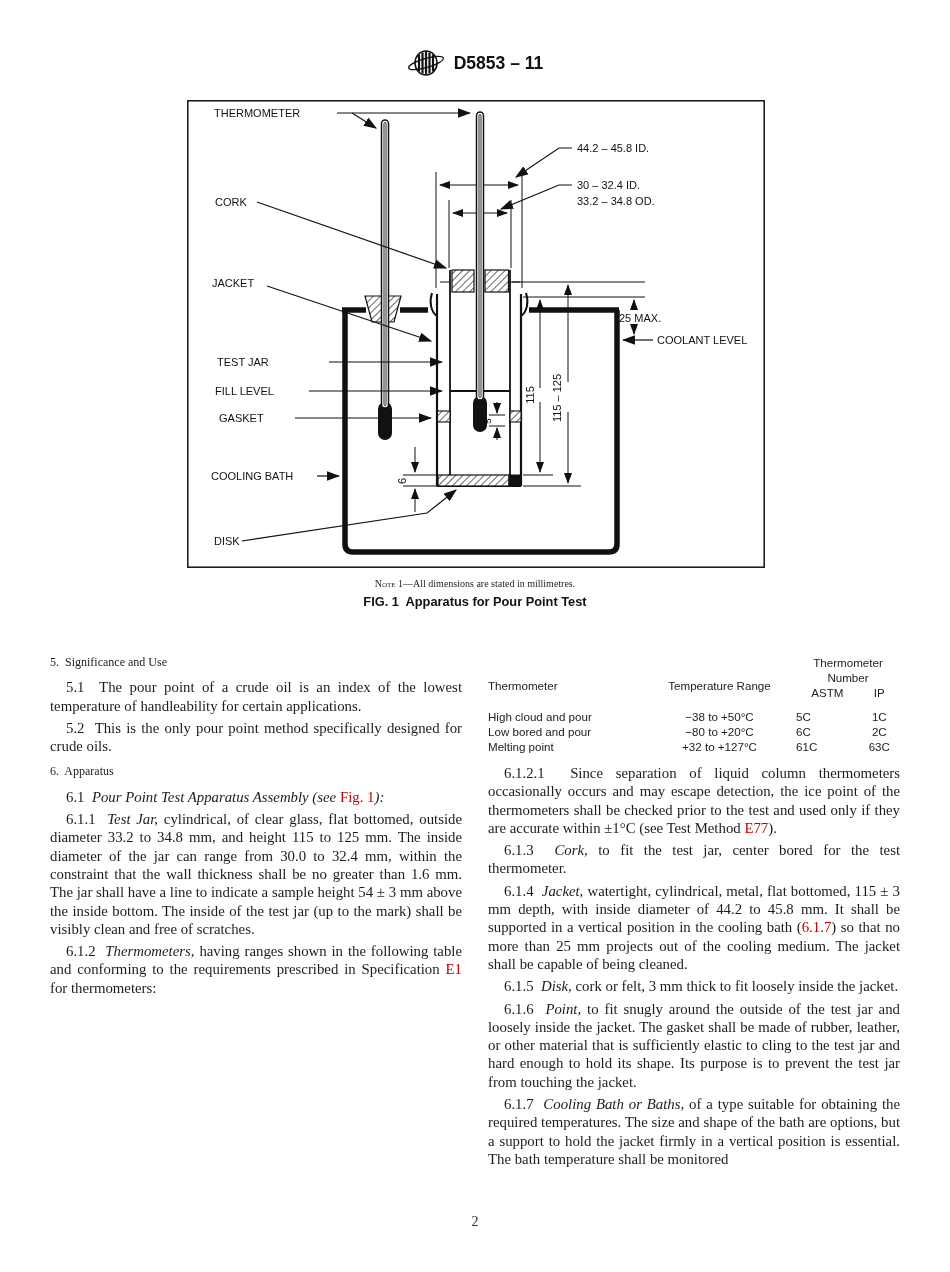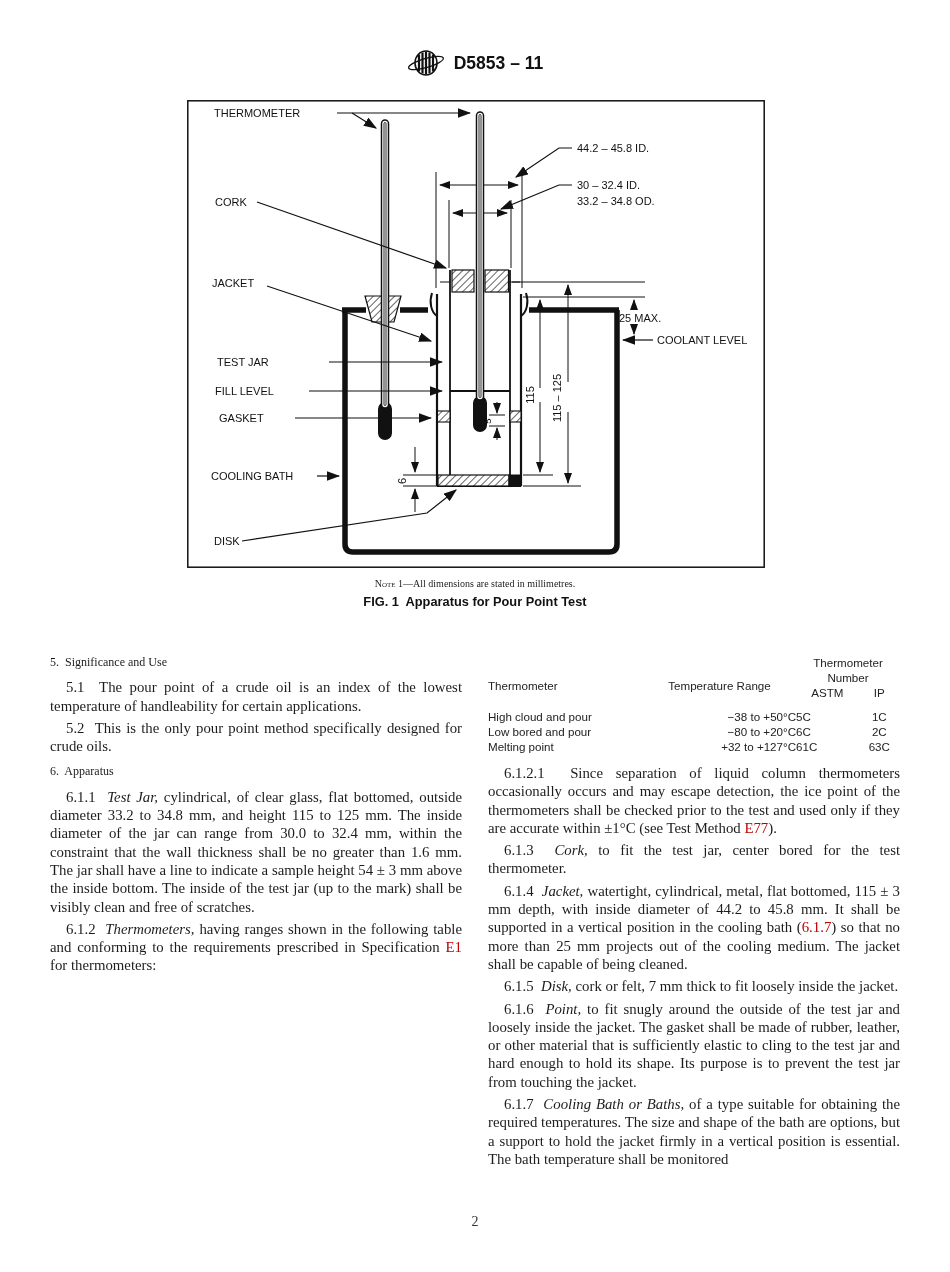--- a/index.html
+++ b/index.html
@@ -33,21 +33,21 @@
   .para{margin:0 0 4px;text-indent:16px;}
   .it{font-style:italic;margin-top:7px;}
   .link{color:#c00000;}
 
   
   .therm-table{width:100%;border-collapse:collapse;font-family:"Liberation Sans",sans-serif;
                font-size:11.6px;color:#222;margin:4px 0 10px;}
   .therm-table td{padding:0;line-height:15px;}
   .tc{text-align:center;}
   .tl{text-align:left;padding-left:10px;}
-  .trng{text-align:right;padding-left:34px;}
+  .trng{text-align:center;padding-left:34px;}
   .tr-astm{padding-right:26px;}
   .tr-ip{text-align:center;padding-right:10px;}
   .sp td{height:9px;}
 
   .page-num{position:absolute;top:1214px;left:0;width:100%;text-align:center;font-size:14px;color:#333;}
 </style>
 </head>
 <body>
 
 <div class="page">
@@ -203,20 +203,21 @@
   </div>
 
   <div class="fig-note"><span class="sc">Note 1</span><span>—All dimensions are stated in millimetres.</span></div>
   <div class="fig-caption">FIG. 1&nbsp; Apparatus for Pour Point Test</div>
 
   <div class="col" id="left-col">
       <h3 class="sec-head">5.&nbsp; Significance and Use</h3>
       <p class="para"><span>5.1&nbsp; The pour point of a crude oil is an index of the lowest temperature of handleability for certain applications.</span></p>
       <p class="para"><span>5.2&nbsp; This is the only pour point method specifically designed for crude oils.</span></p>
       <h3 class="sec-head">6.&nbsp; Apparatus</h3>
+      <p class="para"><span>6.1&nbsp; </span><span class="it">Pour Point Test Apparatus Assembly (see </span><span class="link">Fig. 1</span><span class="it">):</span></p>
       <p class="para"><span>6.1.1&nbsp; </span><span class="it">Test Jar,</span><span> cylindrical, of clear glass, flat bottomed, outside diameter 33.2 to 34.8 mm, and height 115 to 125 mm. The inside diameter of the jar can range from 30.0 to 32.4 mm, within the constraint that the wall thickness shall be no greater than 1.6 mm. The jar shall have a line to indicate a sample height 54 ± 3 mm above the inside bottom. The inside of the test jar (up to the mark) shall be visibly clean and free of scratches.</span></p>
       <p class="para"><span>6.1.2&nbsp; </span><span class="it">Thermometers,</span><span> having ranges shown in the following table and conforming to the requirements prescribed in Specification </span><span class="link">E1</span><span> for thermometers:</span></p>
     </div>
 
   <div class="col" id="right-col">
     <table class="therm-table">
       <tbody>
         <tr>
           <td></td>
           <td></td>
@@ -252,19 +253,19 @@
             <td class="tl">Melting point</td>
             <td class="trng">+32 to +127°C</td>
             <td class="tr-astm">61C</td>
             <td class="tr-ip">63C</td>
           </tr>
         </tbody>
     </table>
   <p class="para"><span>6.1.2.1&nbsp; Since separation of liquid column thermometers occasionally occurs and may escape detection, the ice point of the thermometers shall be checked prior to the test and used only if they are accurate within ±1°C (see Test Method </span><span class="link">E77</span><span>).</span></p>
       <p class="para"><span>6.1.3&nbsp; </span><span class="it">Cork,</span><span> to fit the test jar, center bored for the test thermometer.</span></p>
       <p class="para"><span>6.1.4&nbsp; </span><span class="it">Jacket,</span><span> watertight, cylindrical, metal, flat bottomed, 115 ± 3 mm depth, with inside diameter of 44.2 to 45.8 mm. It shall be supported in a vertical position in the cooling bath (</span><span class="link">6.1.7</span><span>) so that no more than 25 mm projects out of the cooling medium. The jacket shall be capable of being cleaned.</span></p>
-      <p class="para"><span>6.1.5&nbsp; </span><span class="it">Disk,</span><span> cork or felt, 7 mm thick to fit loosely inside the jacket.</span></p>
+      <p class="para"><span>6.1.5&nbsp; </span><span class="it">Disk,</span><span> cork or felt, 3 mm thick to fit loosely inside the jacket.</span></p>
       <p class="para"><span>6.1.6&nbsp; </span><span class="it">Point,</span><span> to fit snugly around the outside of the test jar and loosely inside the jacket. The gasket shall be made of rubber, leather, or other material that is sufficiently elastic to cling to the test jar and hard enough to hold its shape. Its purpose is to prevent the test jar from touching the jacket.</span></p>
       <p class="para"><span>6.1.7&nbsp; </span><span class="it">Cooling Bath or Baths,</span><span> of a type suitable for obtaining the required temperatures. The size and shape of the bath are options, but a support to hold the jacket firmly in a vertical position is essential. The bath temperature shall be monitored</span></p>
     </div>
 
   <div class="page-num">2</div>
 </div>
 
 </body></html>

